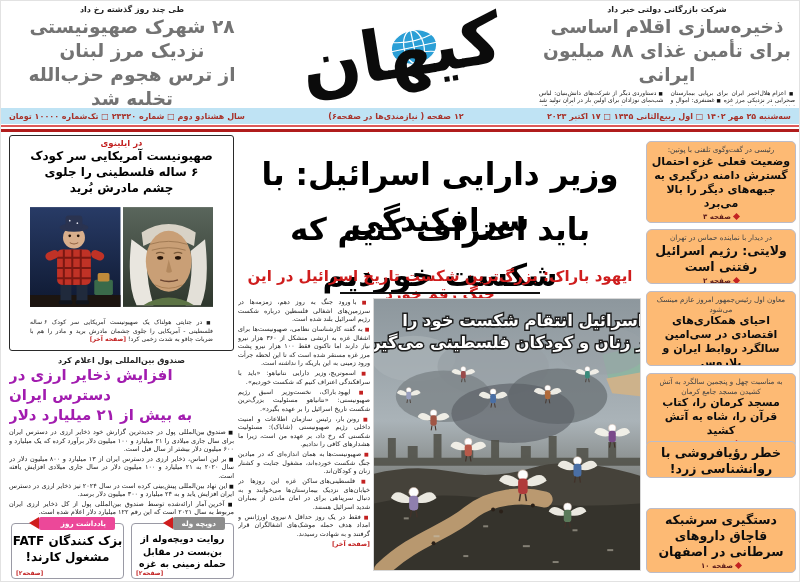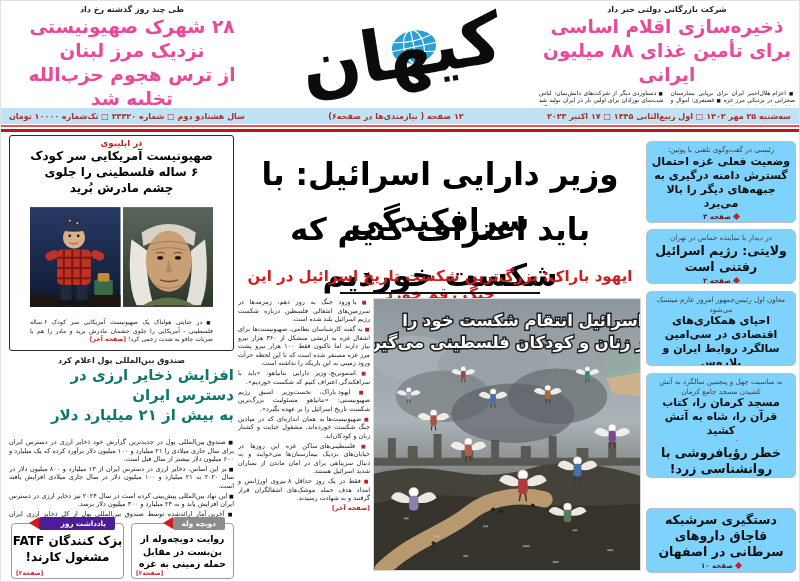--- a/index.html
+++ b/index.html
@@ -5,39 +5,39 @@
   html,body{margin:0;padding:0;background:#fff;}
   *{box-sizing:border-box;}
   .page{position:relative;width:800px;height:582px;background:#fff;overflow:hidden;
         font-family:"DejaVu Sans",sans-serif;direction:rtl;border:1px solid #e2e2e2;}
   .abs{position:absolute;}
   
   .mh{position:absolute;top:3px;height:102px;text-align:center;overflow:hidden;}
   .mh-right{right:4px;width:256px;}
   .mh-left{left:4px;width:254px;}
   .mh .kick{font-size:8px;font-weight:bold;color:#222;line-height:11px;}
-  .mh .hl{font-size:18.5px;font-weight:900;color:#ec4899;line-height:24px;letter-spacing:-0.3px;}
+  .mh .hl{font-size:18.5px;font-weight:900;color:#737373;line-height:24px;letter-spacing:-0.3px;}
   .mh .bullets{display:flex;gap:7px;margin-top:3px;height:36px;overflow:hidden;text-align:justify;}
   .mh .col{flex:1;font-size:5.9px;line-height:7.3px;color:#111;}
   .bullet::before{content:"■ ";font-size:4.5px;color:#111;}
   .pref{color:#c32222;font-weight:bold;}
   
   .logo{position:absolute;left:272px;top:0;width:256px;height:104px;}
   .logo-globe{position:absolute;left:116px;top:26px;}
   .logo-text{position:absolute;left:0;top:6px;width:100%;text-align:center;font-size:70px;
              font-weight:bold;color:#0b0b0b;transform:rotate(-9deg);line-height:92px;}
   
   .infobar{position:absolute;left:0;right:0;top:107px;height:16px;background:#bfe3f4;
            display:flex;justify-content:space-between;align-items:center;padding:0 8px;
            font-size:8px;font-weight:bold;color:#a8322a;}
   .sep1{position:absolute;left:0;right:0;top:124px;height:2px;background:#dd5a5a;}
   .sep2{position:absolute;left:0;right:0;top:127.5px;height:3px;background:#b01c1c;}
   
   .card{position:absolute;left:645px;width:150px;border:1px solid #bcbcc8;border-radius:5px;
-        background:#7dd3fc;padding:3px 4px;text-align:center;overflow:hidden;}
+        background:#fdba74;padding:3px 4px;text-align:center;overflow:hidden;}
   .card .ck{font-size:7.2px;color:#444;line-height:9.5px;}
   .card .ct{font-size:11px;font-weight:900;color:#0d0d0d;line-height:14px;margin-top:0;}
   .card .ct.big{font-size:12.5px;line-height:16px;}
   .card .pg{font-size:7px;color:#5a1a1a;font-weight:bold;margin-top:2px;}
   .pg::before{content:"";display:inline-block;width:5px;height:5px;background:#c32222;
               transform:rotate(45deg);margin-left:3px;}
   
   .lead-kick{left:240px;top:137px;width:398px;text-align:center;font-size:12.5px;font-weight:900;color:#111;}
   .lead-h{left:238px;width:402px;text-align:center;font-size:31px;font-weight:900;color:#000;
           letter-spacing:-0.5px;line-height:46px;}
@@ -58,35 +58,35 @@
   .photo-box{left:8px;top:134px;width:225px;height:216px;border:1.5px solid #2a2a2a;border-radius:3px;
              padding:2px 20px;text-align:center;overflow:hidden;}
   .photo-box .ck{color:#c32222;font-size:8.5px;font-weight:bold;}
   .photo-box .hl{font-size:12px;font-weight:900;line-height:16px;color:#000;}
   .photos{display:flex;gap:2px;margin-top:2px;height:118px;}
   .photos svg{flex:1;height:118px;}
   .cap{font-size:6.1px;line-height:7.8px;text-align:justify;color:#222;margin-top:2px;}
   .cap::before{content:"■ ";font-size:4.5px;}
   .imf{left:8px;top:355px;width:225px;height:162px;overflow:hidden;}
   .imf .ck{text-align:center;font-size:8px;font-weight:bold;color:#222;}
-  .imf .hl{text-align:right;font-size:15px;font-weight:900;line-height:20px;color:#0f766e;letter-spacing:-0.3px;}
-  .imf .body{font-size:6.5px;line-height:8.6px;text-align:justify;color:#1a1a1a;margin-top:13px;}
+  .imf .hl{text-align:left;font-size:15px;font-weight:900;line-height:20px;color:#a21caf;letter-spacing:-0.3px;}
+  .imf .body{font-size:6.5px;line-height:8.6px;text-align:justify;color:#1a1a1a;margin-top:3px;}
   .imf .body p{margin:0 0 1px 0;}
   .imf .body p::before{content:"■ ";font-size:5px;color:#111;}
   
   .tagbox{position:absolute;top:522px;height:56px;border:1px solid #9a9aa5;border-radius:4px;
           background:#fff;text-align:center;padding-top:9px;}
   .notebox{left:10px;width:113px;}
   .dwbox{left:130px;width:103px;}
   .taglabel{position:absolute;top:-7px;right:8px;height:13px;line-height:13px;padding:0 9px;
             color:#fff;font-size:7.2px;font-weight:bold;border-radius:2px;}
   .taglabel .arrow{position:absolute;left:-10px;top:0;width:0;height:0;
             border-top:6.5px solid transparent;border-bottom:6.5px solid transparent;
             border-right:10px solid #cf1d1d;}
-  .notebox .taglabel{background:#4c1d95;padding-left:22px;}
+  .notebox .taglabel{background:#ec4899;padding-left:22px;}
   .dwbox .taglabel{background:#8d8d8d;}
   .notebox .bt{font-size:12px;font-weight:900;line-height:16px;color:#000;}
   .dwbox .bt{font-size:9.3px;font-weight:900;line-height:12.6px;color:#000;padding:0 3px;}
   .boxref{position:absolute;bottom:2px;left:4px;font-size:6px;font-weight:bold;color:#c32222;}
 </style>
 </head>
 <body>
 
 <div class="page">
 
@@ -141,20 +141,21 @@
   <div class="abs lead-h" style="top:150px;">وزیر دارایی اسرائیل: با سرافکندگی</div>
   <div class="abs lead-h" style="top:205px;">باید اعتراف کنیم که شکست خوردیم</div>
   <div class="abs lead-sub">ایهود باراک: بزرگ‌ترین شکست تاریخ اسرائیل در این جنگ رقم خورد</div>
   <div class="abs lead-rule"></div>
 
   <div class="abs lead-body">
     <p>با ورود جنگ به روز دهم، زمزمه‌ها در سرزمین‌های اشغالی فلسطین درباره شکست رژیم اسرائیل بلند شده است.</p>
     <p>به گفته کارشناسان نظامی، صهیونیست‌ها برای اشغال غزه به ارتشی متشکل از ۳۶۰ هزار نیرو نیاز دارند اما تاکنون فقط ۱۰۰ هزار نیرو پشت مرز غزه مستقر شده است که تا این لحظه جرأت ورود زمینی به این باریکه را نداشته است.</p>
     <p>اسموتریچ، وزیر دارایی نتانیاهو: «باید با سرافکندگی اعتراف کنیم که شکست خوردیم».</p>
     <p>ایهود باراک، نخست‌وزیر اسبق رژیم صهیونیستی: «نتانیاهو مسئولیت بزرگ‌ترین شکست تاریخ اسرائیل را بر عهده بگیرد».</p>
+    <p>رونن بار، رئیس سازمان اطلاعات و امنیت داخلی رژیم صهیونیستی (شاباک): مسئولیت شکستی که رخ داد، بر عهده من است، زیرا ما هشدارهای کافی را ندادیم.</p>
     <p>صهیونیست‌ها به همان اندازه‌ای که در میادین جنگ شکست خورده‌اند، مشغول جنایت و کشتار زنان و کودکان‌اند.</p>
     <p>فلسطینی‌های ساکن غزه این روزها در خیابان‌های نزدیک بیمارستان‌ها می‌خوابند و به دنبال سرپناهی برای در امان ماندن از بمباران شدید اسرائیل هستند.</p>
     <p>فقط در یک روز حداقل ۸ نیروی اورژانس و امداد هدف حمله موشک‌های اشغالگران قرار گرفتند و به شهادت رسیدند.</p>
     <span class="pref">[صفحه آخر]</span>
   </div>
 
   <svg class="abs lead-photo" viewBox="0 0 268 273">
     <defs>
       <linearGradient id="sky" x1="0" y1="0" x2="0" y2="1">
         <stop offset="0" stop-color="#8d979d"></stop>

